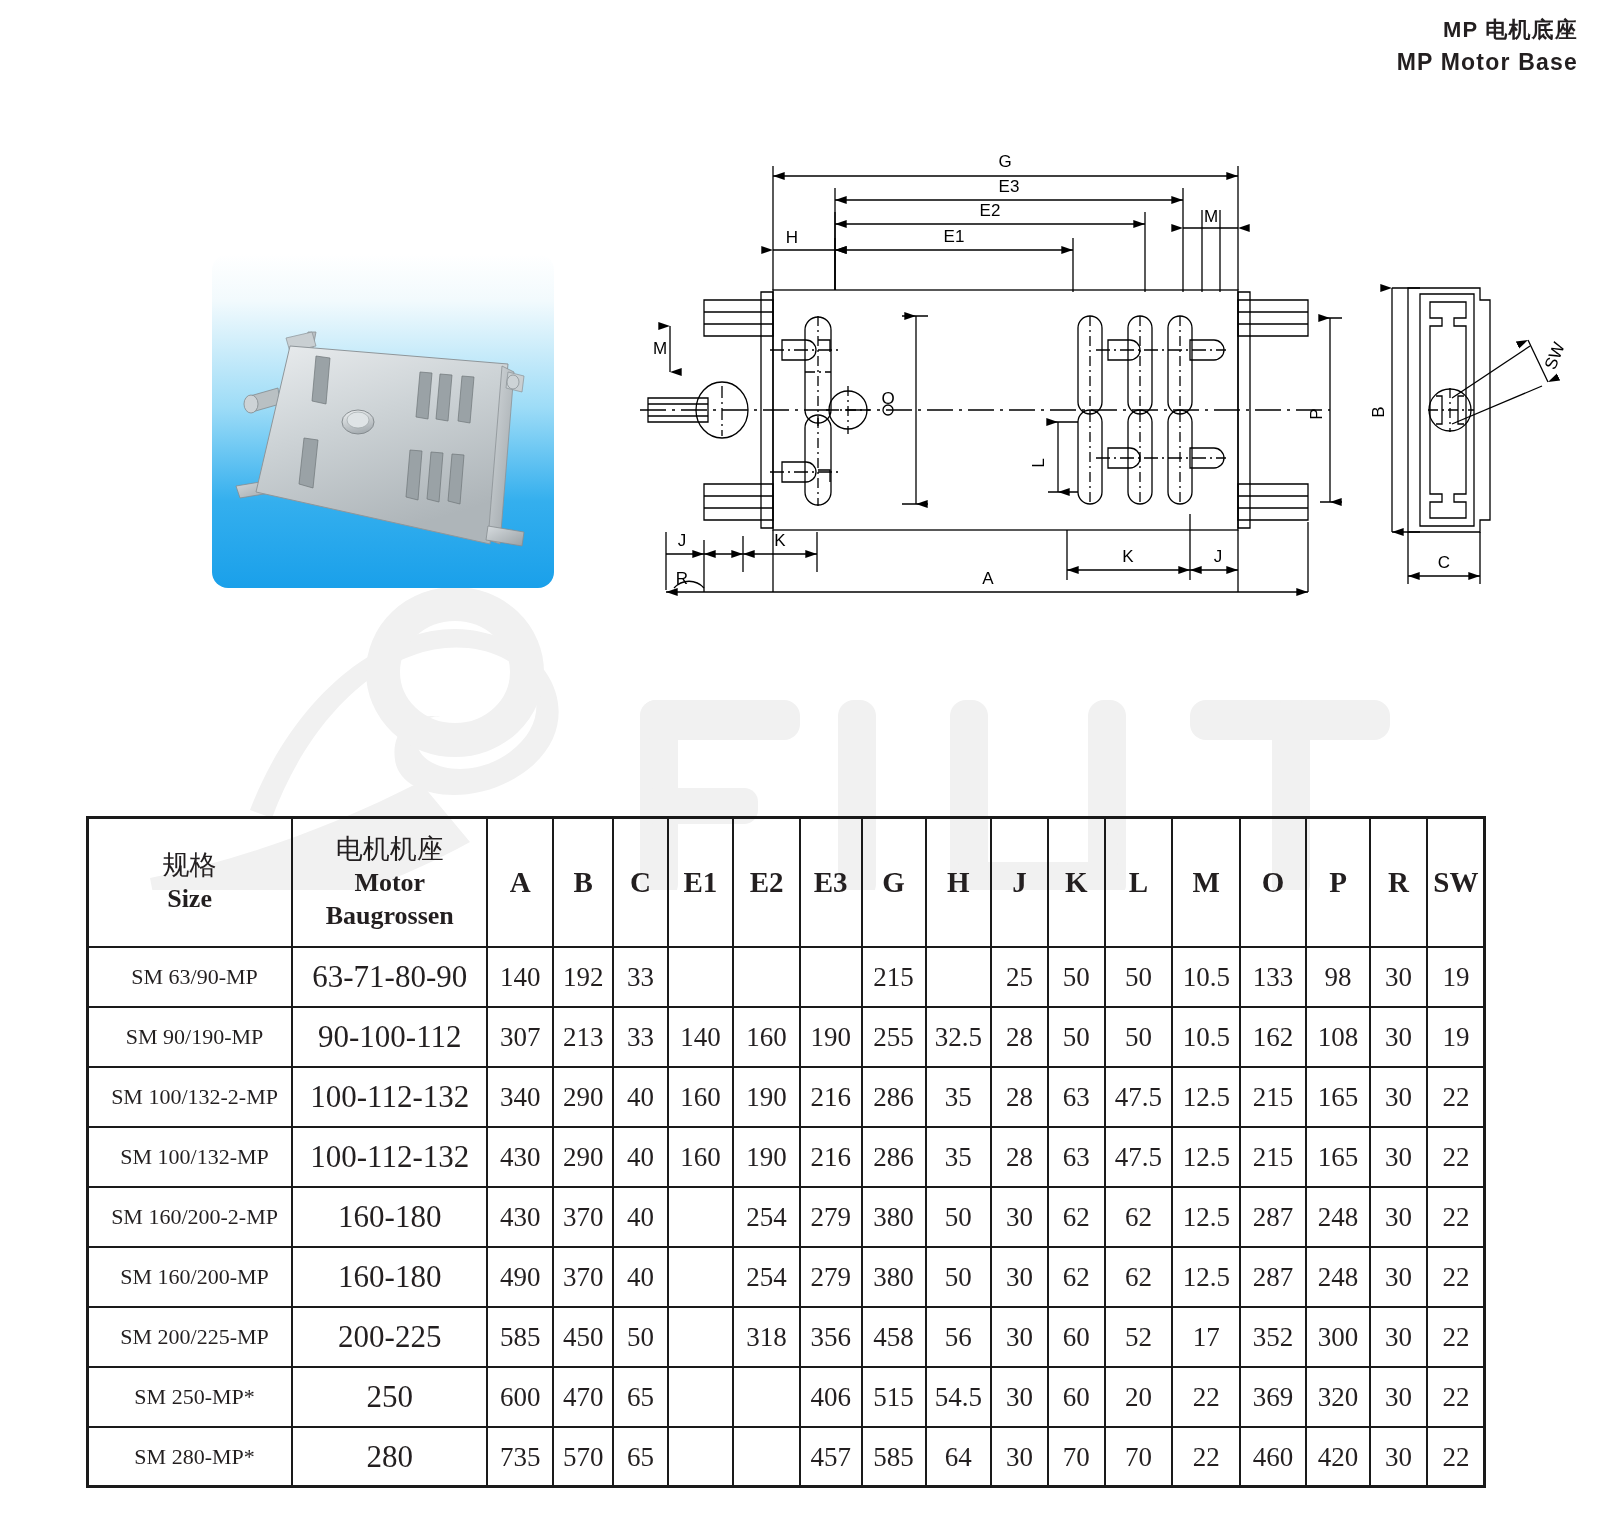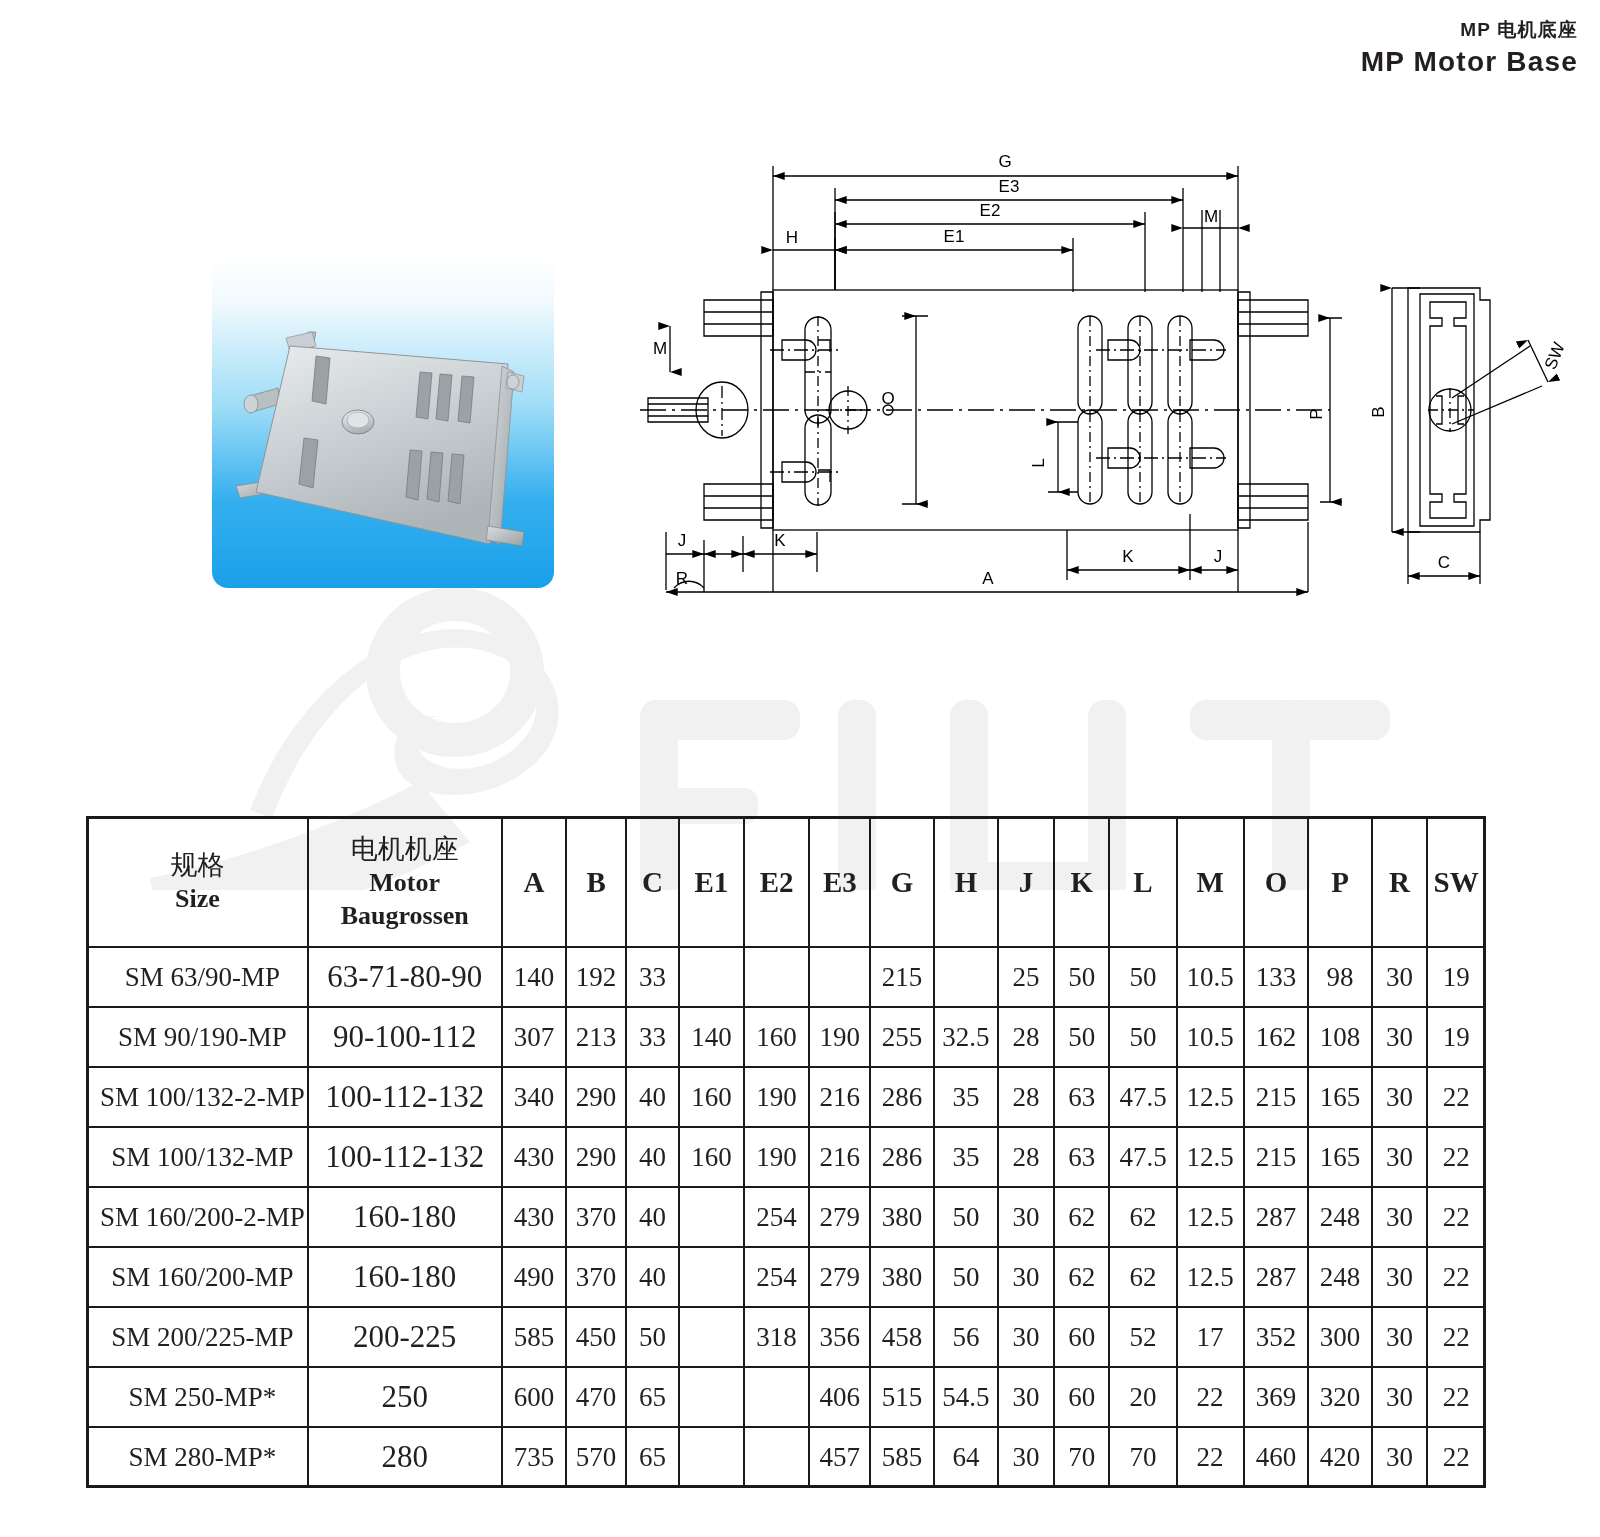--- a/index.html
+++ b/index.html
@@ -14,22 +14,22 @@
     pointer-events:none;z-index:0;
   }
   #watermark svg{width:100%;height:100%;display:block;}
 
   
   #title-block{
     position:absolute;right:22px;top:14px;text-align:right;z-index:5;
     font-family:"Liberation Sans", sans-serif;
     color:#231f20;font-weight:bold;letter-spacing:1.2px;
   }
-  #title-cn{font-size:19px;line-height:32px;}
-  #title-en{font-size:28px;line-height:32px;}
+  #title-cn{font-size:22px;line-height:32px;}
+  #title-en{font-size:23px;line-height:32px;}
 
   
   #product-photo{
     position:absolute;left:212px;top:254px;width:342px;height:334px;
     border-radius:16px;overflow:hidden;z-index:3;
     background:linear-gradient(180deg,#ffffff 0%,#f2fafd 14%,#9ddcf7 46%,#34afee 74%,#1aa0ea 100%);
   }
   #product-photo svg{display:block;width:100%;height:100%;}
 
   
@@ -58,21 +58,21 @@
   }
   table.spec thead th.two-line{font-size:26px;line-height:33px;}
   table.spec thead th .cn{
     font-size:27px;display:block;font-weight:normal;line-height:33px;
   }
   table.spec thead th .en{display:block;font-weight:bold;}
   table.spec tbody td{
     font-weight:normal;font-size:27px;height:56px;padding:1px 2px;
     white-space:nowrap;
   }
-  table.spec tbody td.size{font-size:27px;padding-left:12px;}
+  table.spec tbody td.size{font-size:22px;padding-left:12px;}
   table.spec tbody td.motor{font-size:31px;}
 
   
   table.spec{outline:none;}
   #spec-table-wrap::after{
     content:"";position:absolute;left:0;top:0;right:0;bottom:0;
     border:3px solid #1a1a1a;pointer-events:none;
   }
 </style>
 </head>

